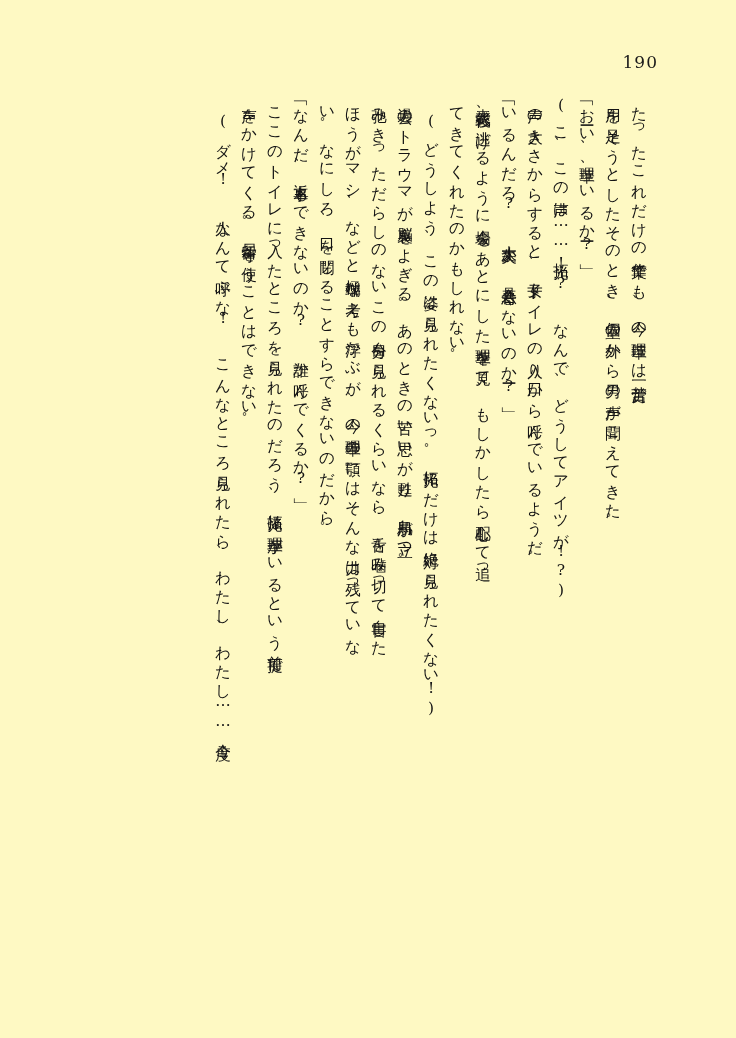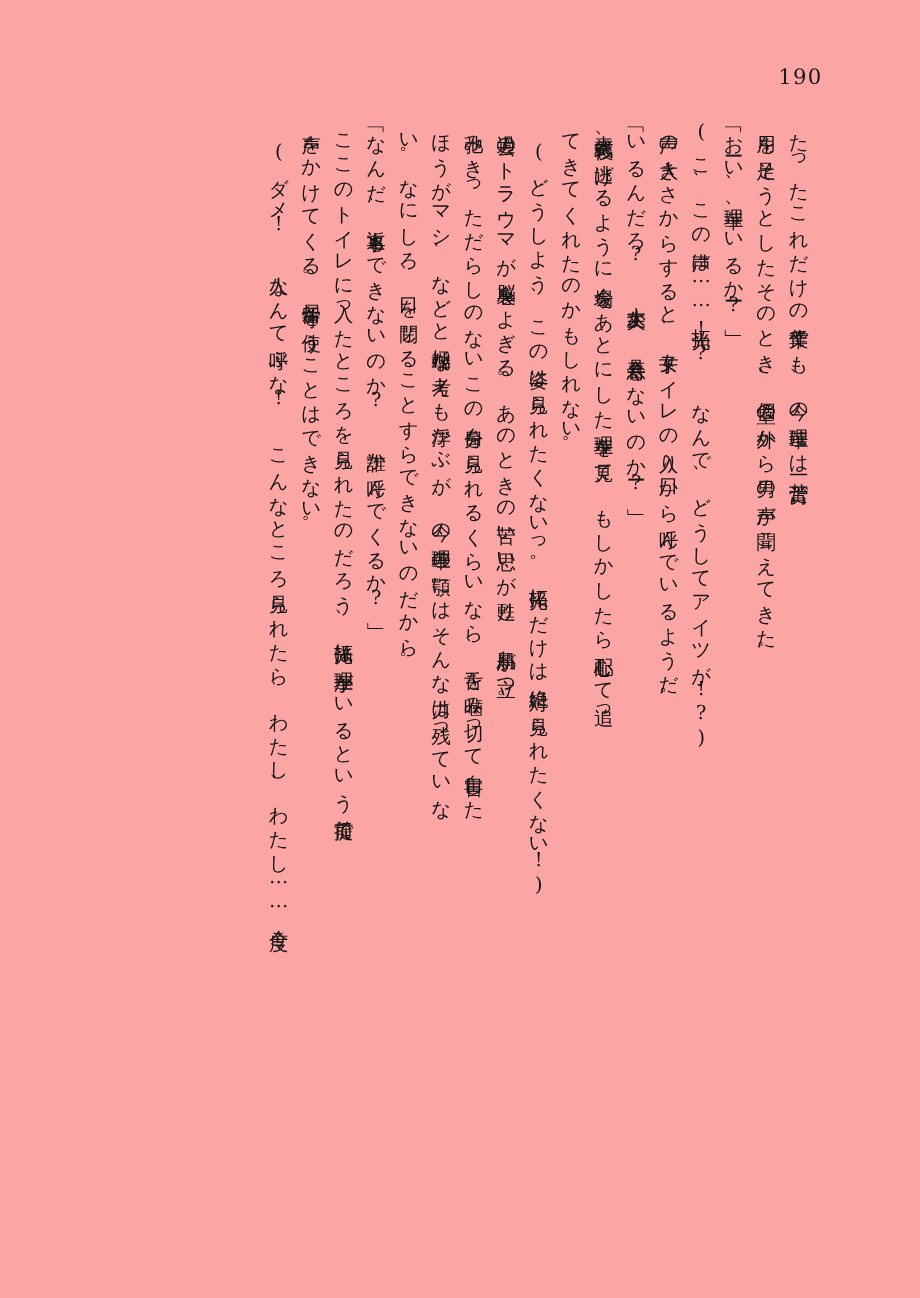--- a/index.html
+++ b/index.html
@@ -14,21 +14,21 @@
     color: #111111;
     position: relative;
     overflow: hidden;
   }
   .page {
     position: absolute;
     left: 0;
     top: 0;
     width: 736px;
     height: 1038px;
-    background: #fca5a5;
+    background: #fef9c3;
   }
   .page-number {
     position: absolute;
     top: 52px;
     right: 78px;
     font-size: 17px;
     letter-spacing: 1px;
     color: #1a1a1a;
     font-family: "DejaVu Serif", "Liberation Serif", serif;
   }

